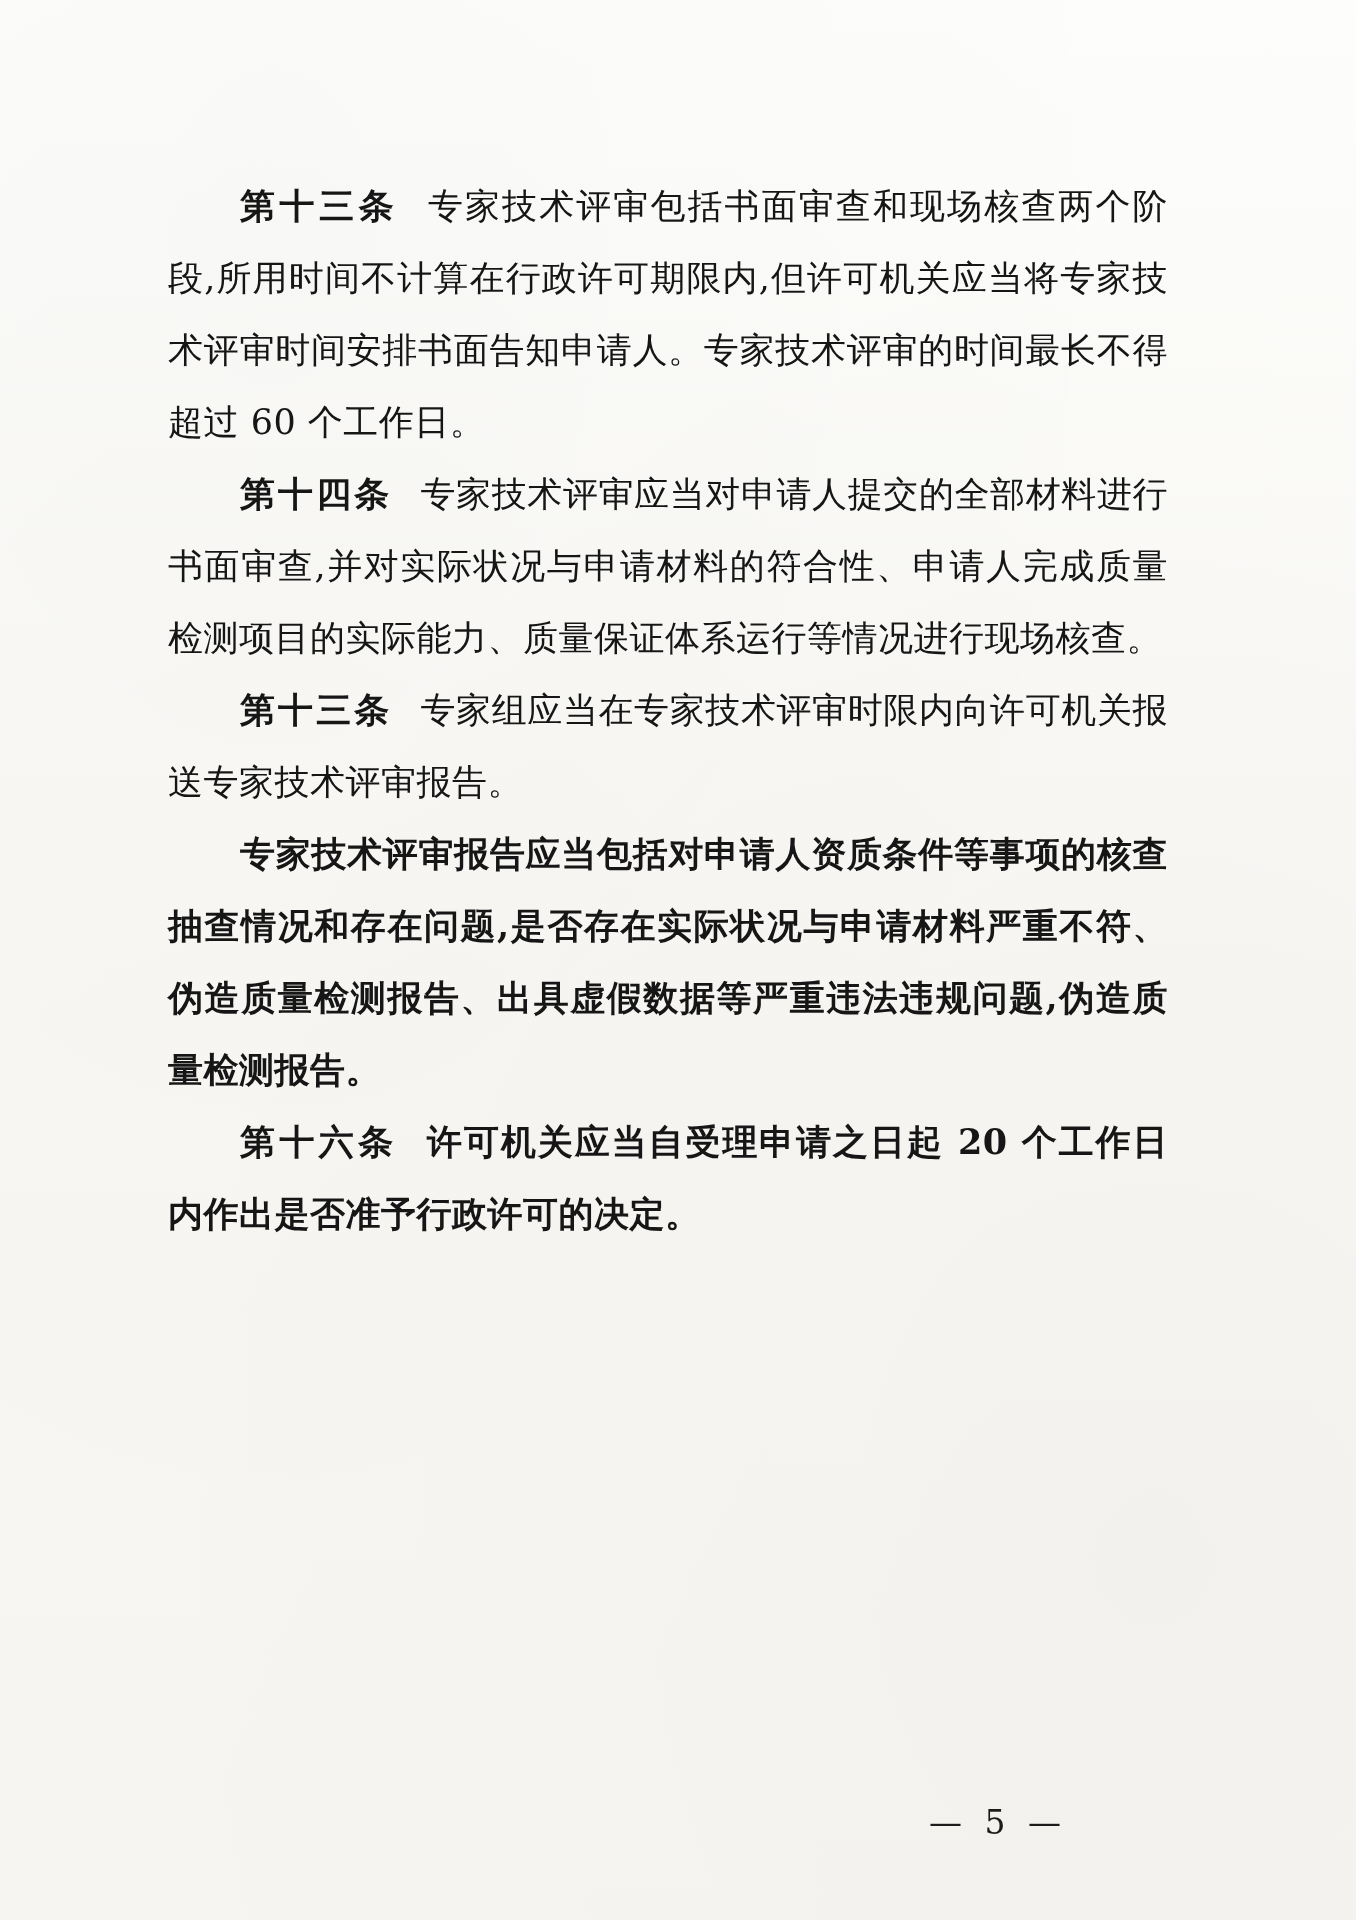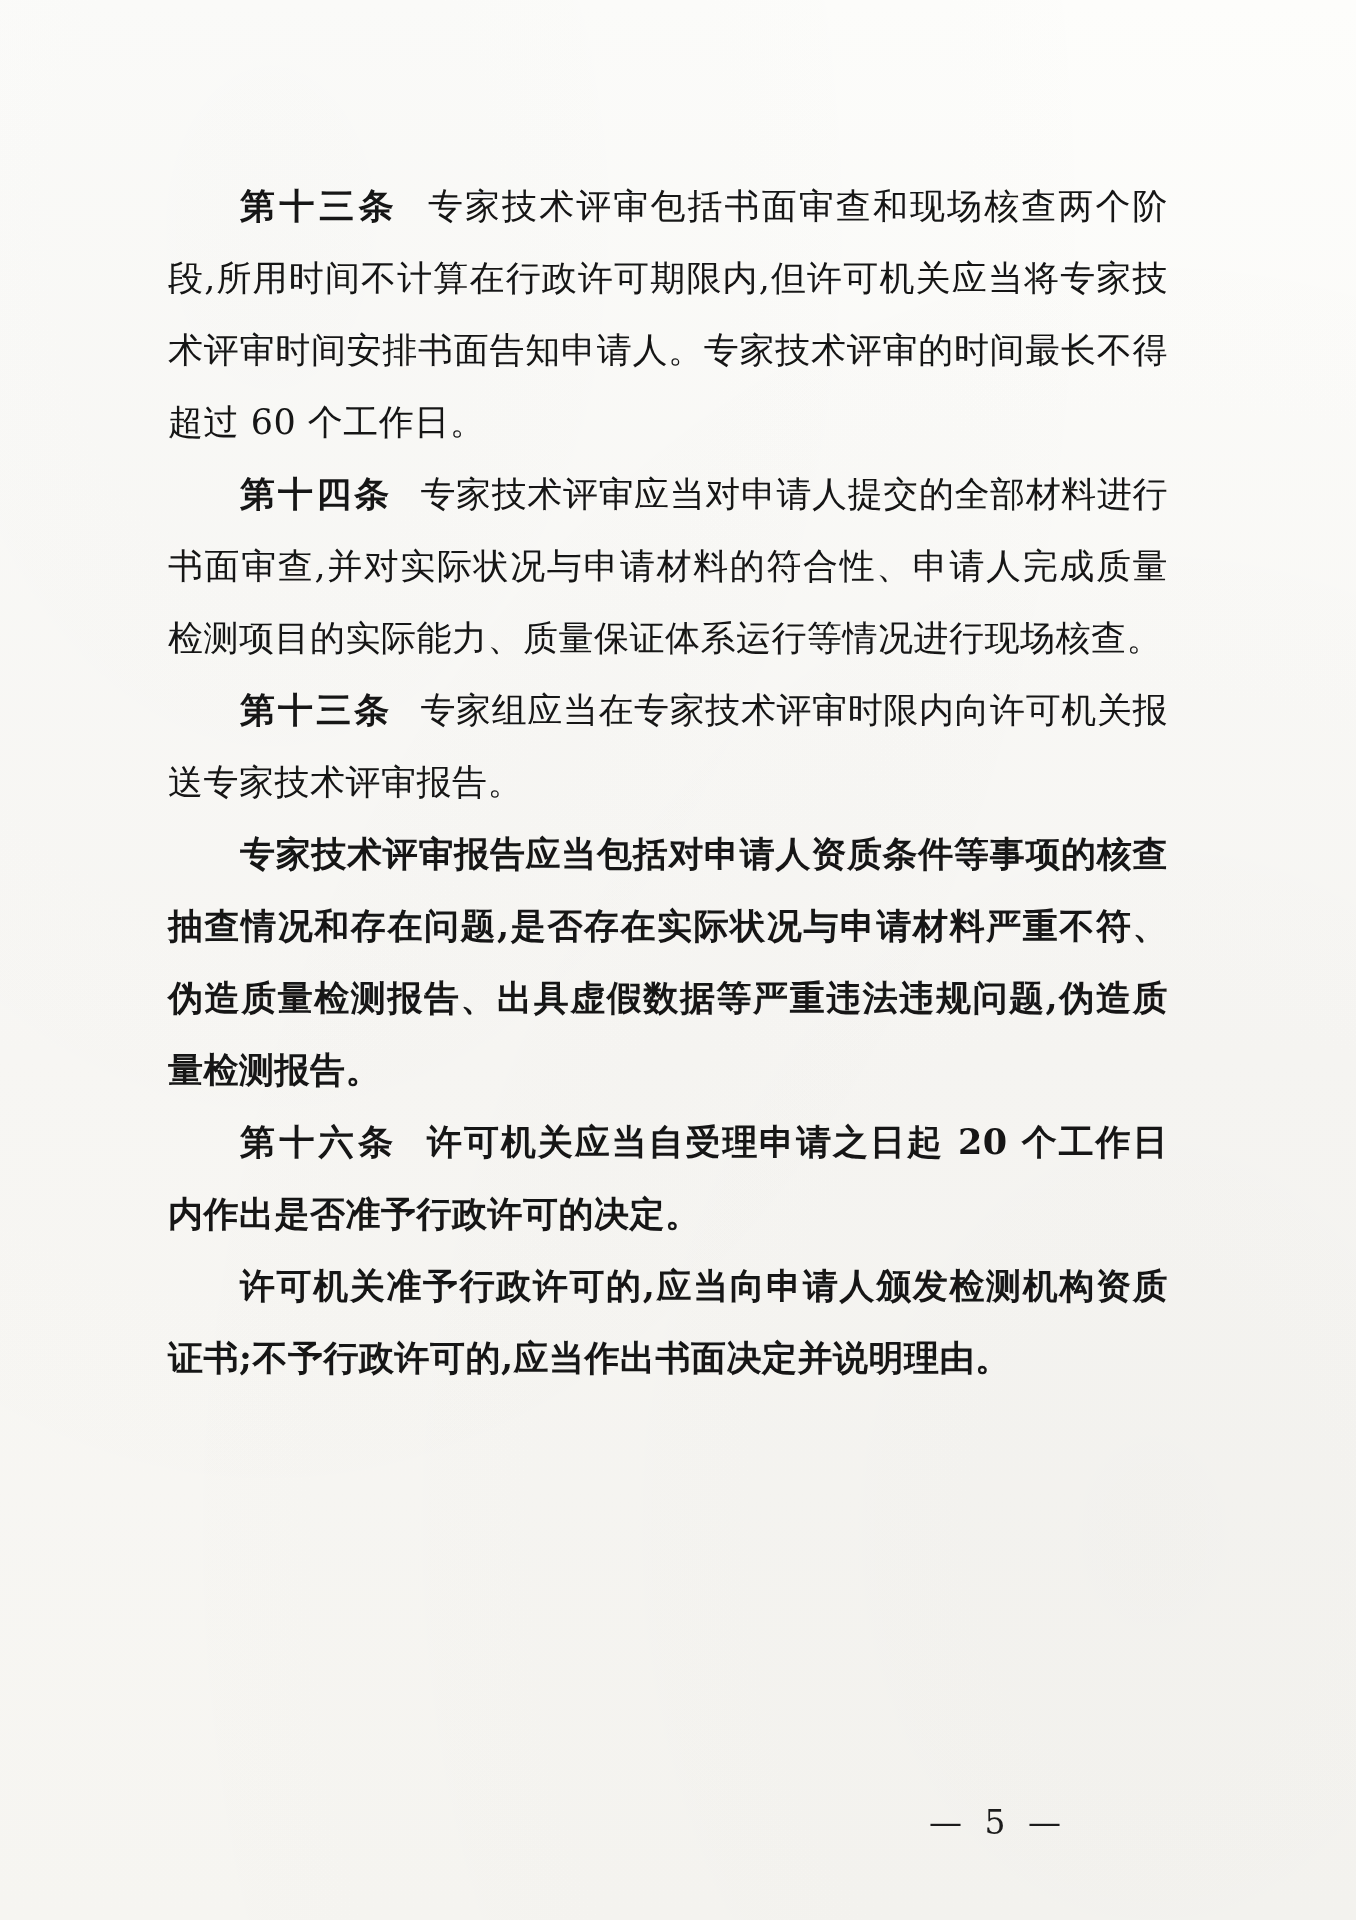--- a/index.html
+++ b/index.html
@@ -91,21 +91,20 @@
 
     <p class="para indent"><span class="article-label">第十四条</span><span class="gap"></span><span>专家技术评审应当对申请人提交的全部材料进行书面审查,并对实际状况与申请材料的符合性、申请人完成质量检测项目的实际能力、质量保证体系运行等情况进行现场核查。</span></p>
 
     <p class="para indent"><span class="article-label">第十三条</span><span class="gap"></span><span>专家组应当在专家技术评审时限内向许可机关报送专家技术评审报告。</span></p>
 
     <p class="para indent bold-para"><span>专家技术评审报告应当包括对申请人资质条件等事项的核查抽查情况和存在问题,是否存在实际状况与申请材料严重不符、伪造质量检测报告、出具虚假数据等严重违法违规问题,伪造质量检测报告。</span></p>
 
 
     <p class="para indent bold-para"><span class="article-label">第十六条</span><span class="gap"></span><span>许可机关应当自受理申请之日起 20 个工作日内作出是否准予行政许可的决定。</span></p>
 
-    <p class="para indent bold-para"><span>许可机关准予行政许可的,应当向申请人颁发检测机构资质证书;不予行政许可的,应当作出书面决定并说明理由。</span></p>
 
 
 
   </div>
 
   <div class="page-number">
     <span class="pn-inner">— 5 —</span>
   </div>
 </div>
 

